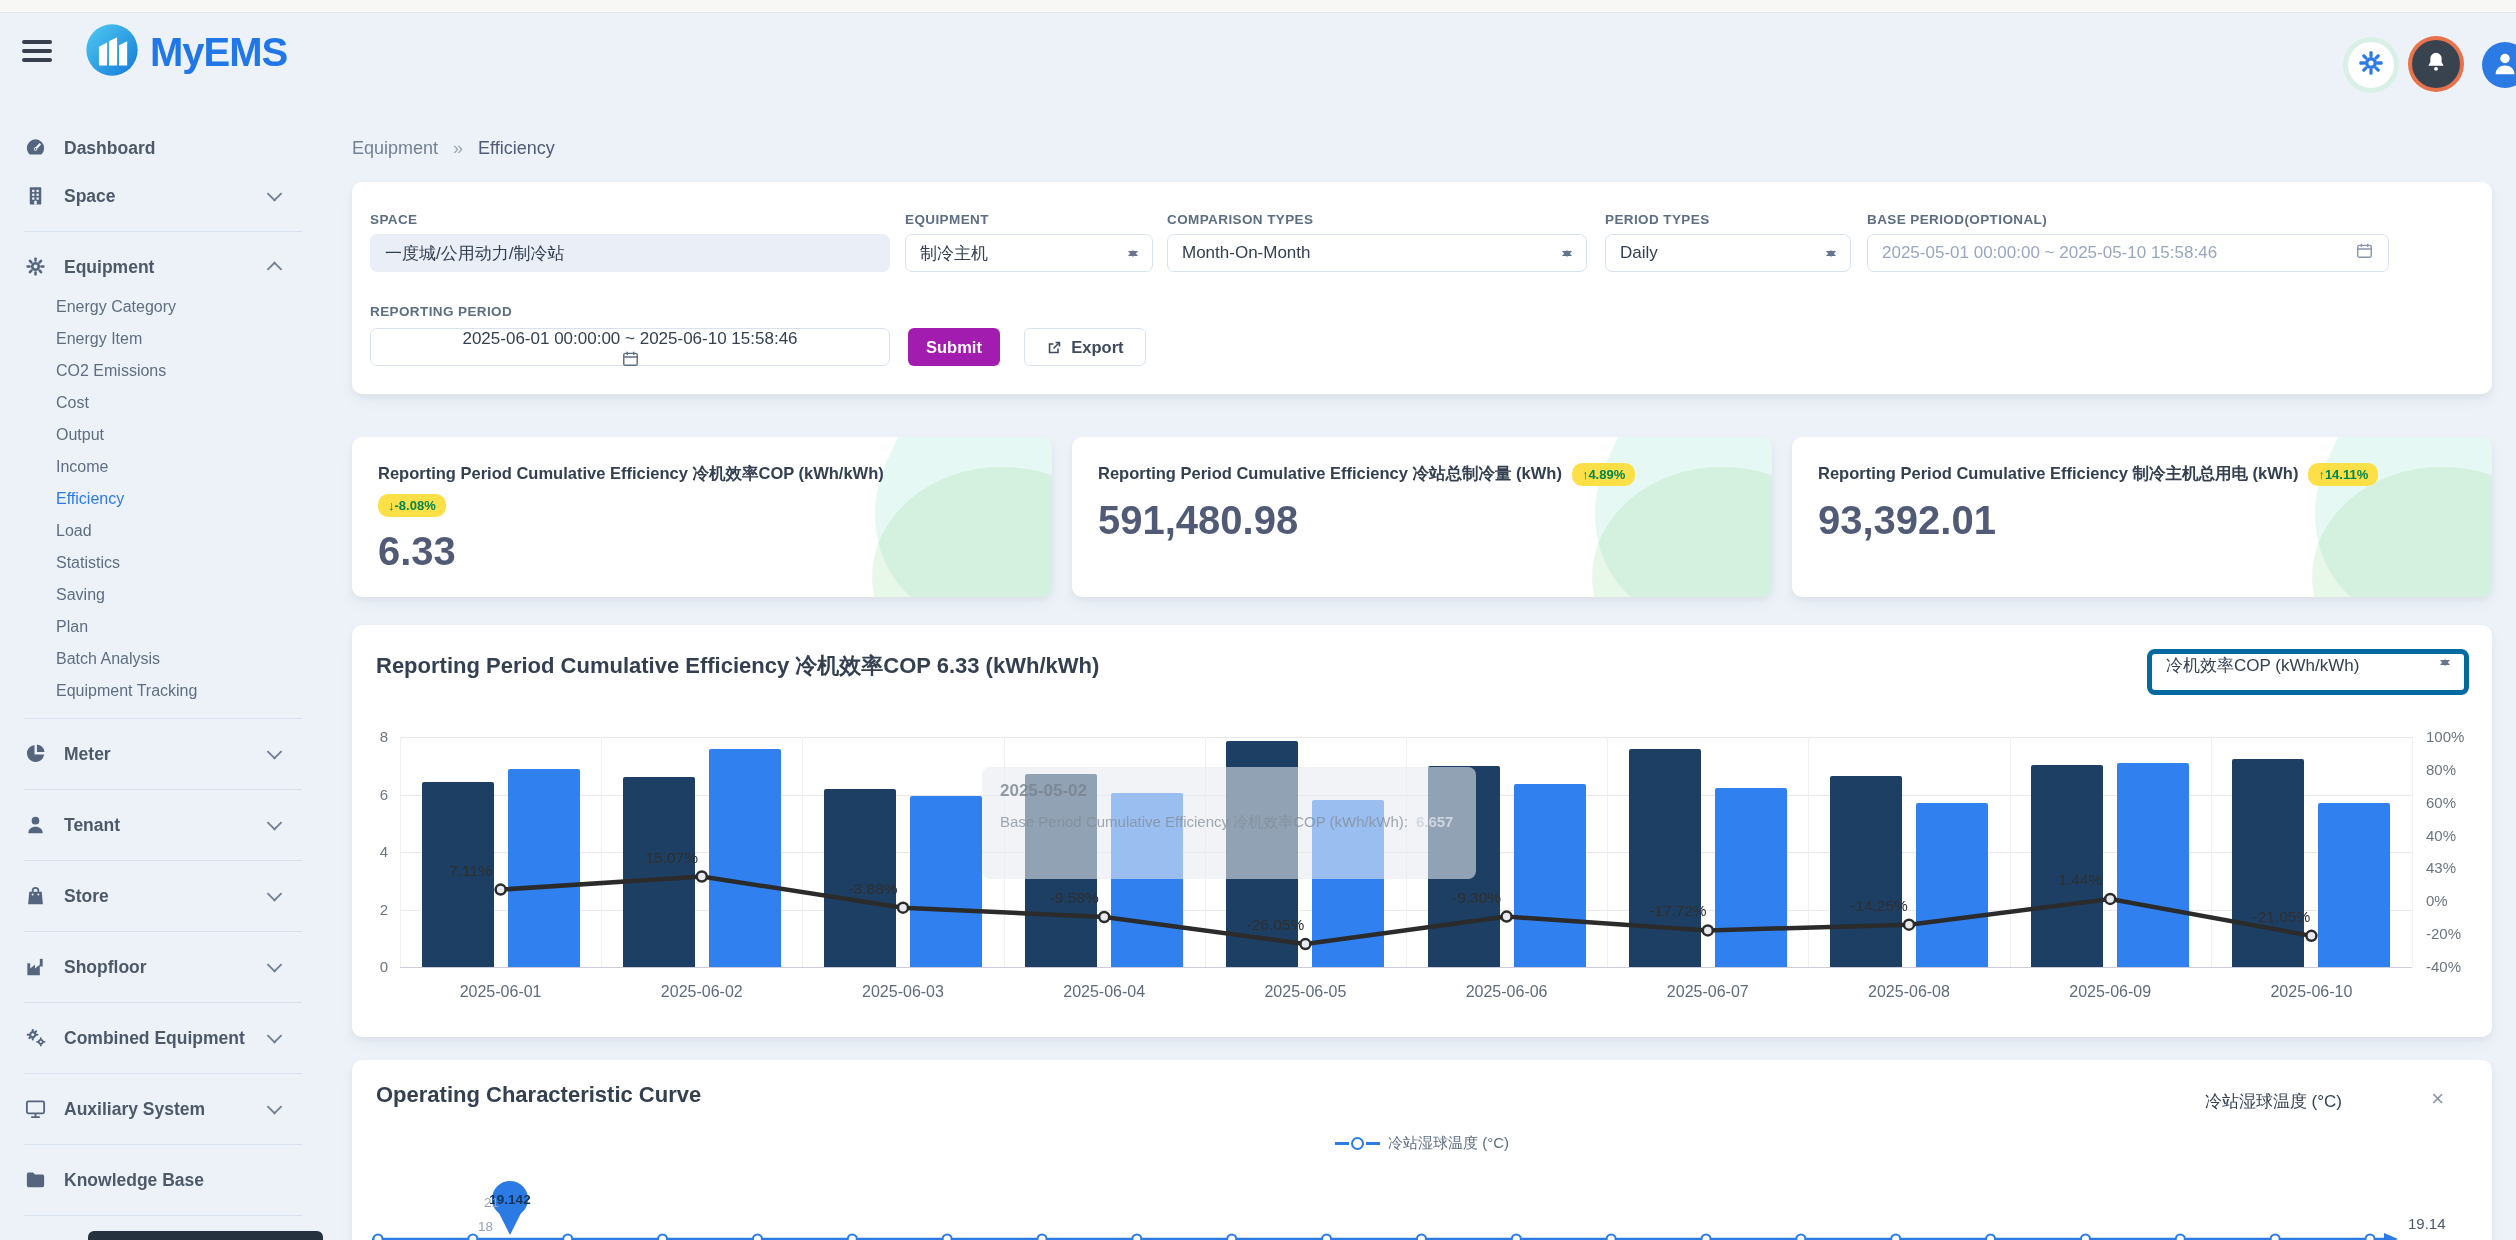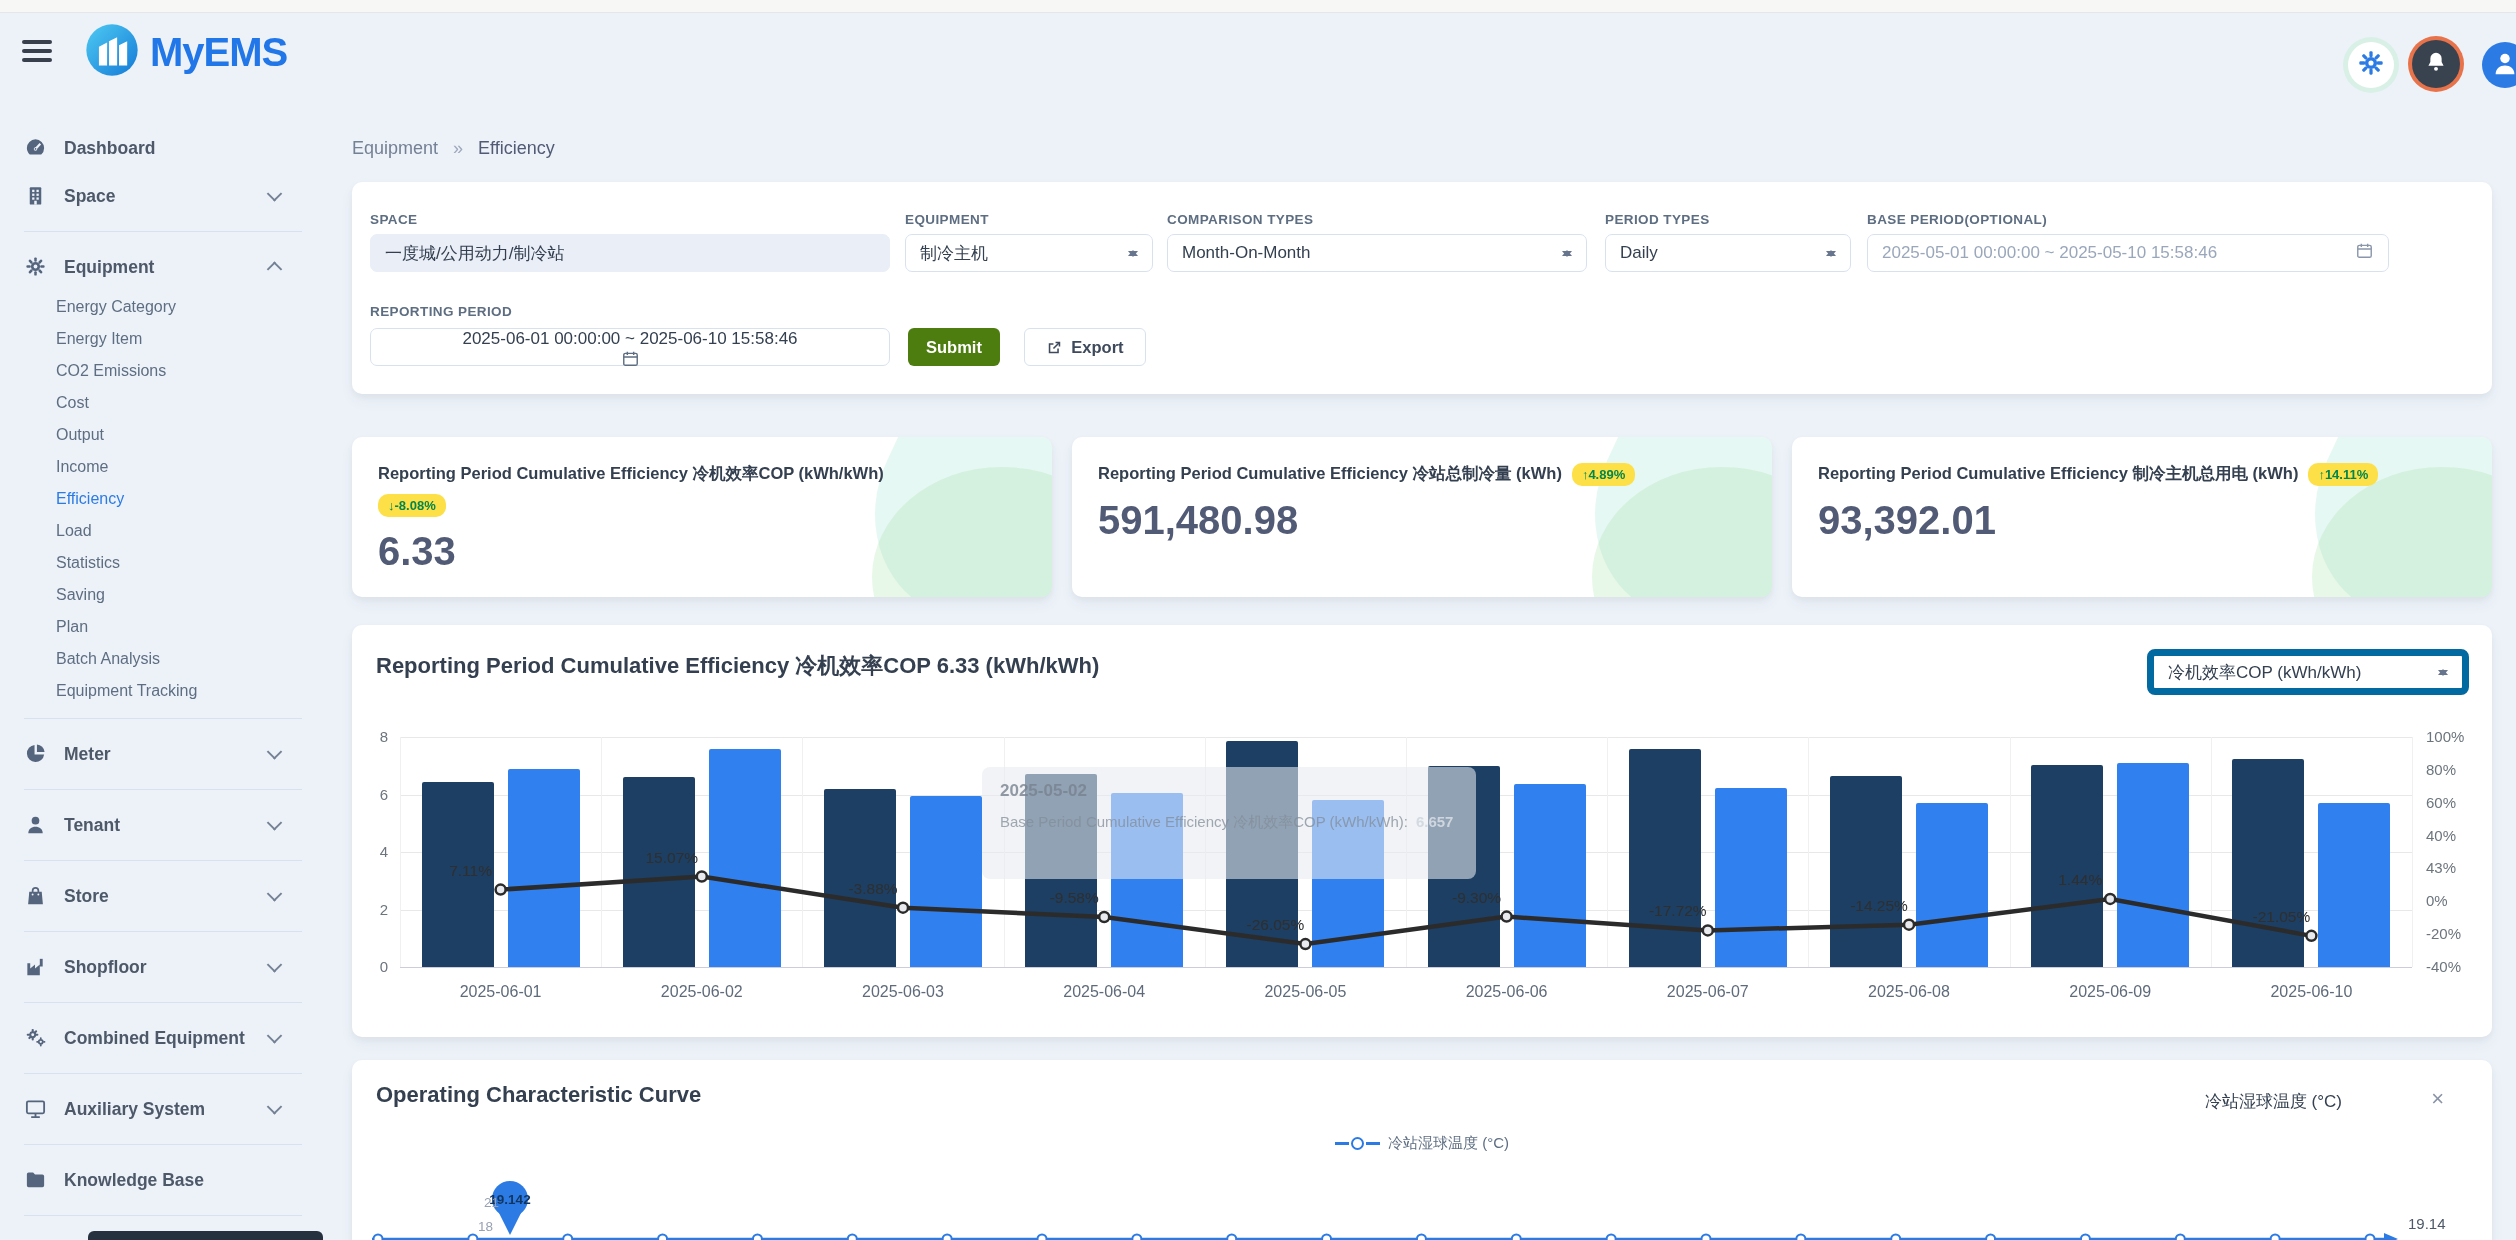--- a/index.html
+++ b/index.html
@@ -45,39 +45,39 @@
   .f-field{position:absolute;height:38px;border:1px solid #d8e2ef;border-radius:7px;background:#fff;
            display:flex;align-items:center;padding:0 14px;font-size:17px;color:#344050;box-sizing:border-box;}
   .f-field.filled{background:#e9eef7;border-color:#e9eef7;}
   .f-field.dim{color:#9aa7bb;justify-content:center;}
   .f-field .grow{flex:1;}
   .caret2{position:relative;width:10px;height:17px;margin-left:8px;}
   .caret2:before{content:"";position:absolute;top:0;left:0;border:5px solid transparent;border-bottom:6px solid #67758d;}
   .caret2:after{content:"";position:absolute;bottom:0;left:0;border:5px solid transparent;border-top:6px solid #67758d;}
   .btn{position:absolute;height:38px;border-radius:6px;display:flex;align-items:center;justify-content:center;
        font-size:16.5px;font-weight:bold;cursor:pointer;box-sizing:border-box;}
-  .btn-submit{background:#4d7c0f;color:#fff;}
+  .btn-submit{background:#a21caf;color:#fff;}
   .btn-export{background:#fff;border:1px solid #d8e2ef;color:#3e4a5c;font-weight:600;}
   .btn-export svg{margin-right:8px;}
   
   .kpi{top:437px;width:700px;height:160px;padding:26px 26px;box-sizing:border-box;}
   .kpi-title{font-size:16.5px;font-weight:600;color:#344050;position:relative;z-index:2;}
   .kpi-badge{display:inline-block;background:#fde047;color:#00864e;font-size:13px;font-weight:bold;
              border-radius:10px;padding:4px 10px;margin-left:10px;position:relative;z-index:2;}
   .kpi-badge.block{margin-left:0;margin-top:9px;}
   .kpi-value{font-size:40px;font-weight:600;color:#525b75;margin-top:12px;position:relative;z-index:2;}
   .blob1{position:absolute;right:-60px;top:-70px;width:230px;height:260px;border-radius:45%;
          background:rgba(102,210,178,.16);transform:rotate(25deg);}
   .blob2{position:absolute;right:-80px;bottom:-90px;width:260px;height:220px;border-radius:50%;
          background:rgba(144,217,150,.22);}
   
   .main-card{left:352px;top:625px;width:2140px;height:412px;}
   .main-title{position:absolute;left:24px;top:26px;font-size:22px;font-weight:bold;color:#344050;}
-  .main-select{position:absolute;left:1795px;top:24px;width:322px;height:46px;border:7px solid #0369a1;border-radius:8px;
-               display:flex;align-items:center;padding:0 14px;font-size:17px;color:#344050;box-sizing:border-box;background:#fff;cursor:pointer;}
+  .main-select{position:absolute;left:1795px;top:24px;width:322px;height:46px;border:5px solid #0369a1;border-radius:8px;
+               display:flex;padding:0 14px;font-size:17px;color:#344050;box-sizing:border-box;background:#fff;cursor:pointer;}
   .plot{position:absolute;left:48px;top:112px;width:2012px;height:230px;}
   .gridline-h{position:absolute;left:0;width:100%;height:1px;background:#e8e8e8;}
   .gridline-v{position:absolute;top:0;height:100%;width:1px;background:#f0f0f0;}
   .baseline{position:absolute;left:0;bottom:-1px;width:100%;height:1px;background:#ccd;}
   .ytick{position:absolute;font-size:15px;color:#6c757d;width:40px;text-align:right;}
   .ytick-r{position:absolute;font-size:15px;color:#6c757d;width:60px;text-align:left;}
   .bar{position:absolute;bottom:0;width:72px;border-radius:2px 2px 0 0;}
   .xtick{position:absolute;font-size:16px;color:#5f6b7a;text-align:center;}
   .tooltip-ghost{position:absolute;left:582px;top:30px;width:494px;height:112px;border-radius:8px;
                  background:rgba(231,235,240,.58);padding:14px 18px;box-sizing:border-box;color:rgba(130,140,152,.75);}

